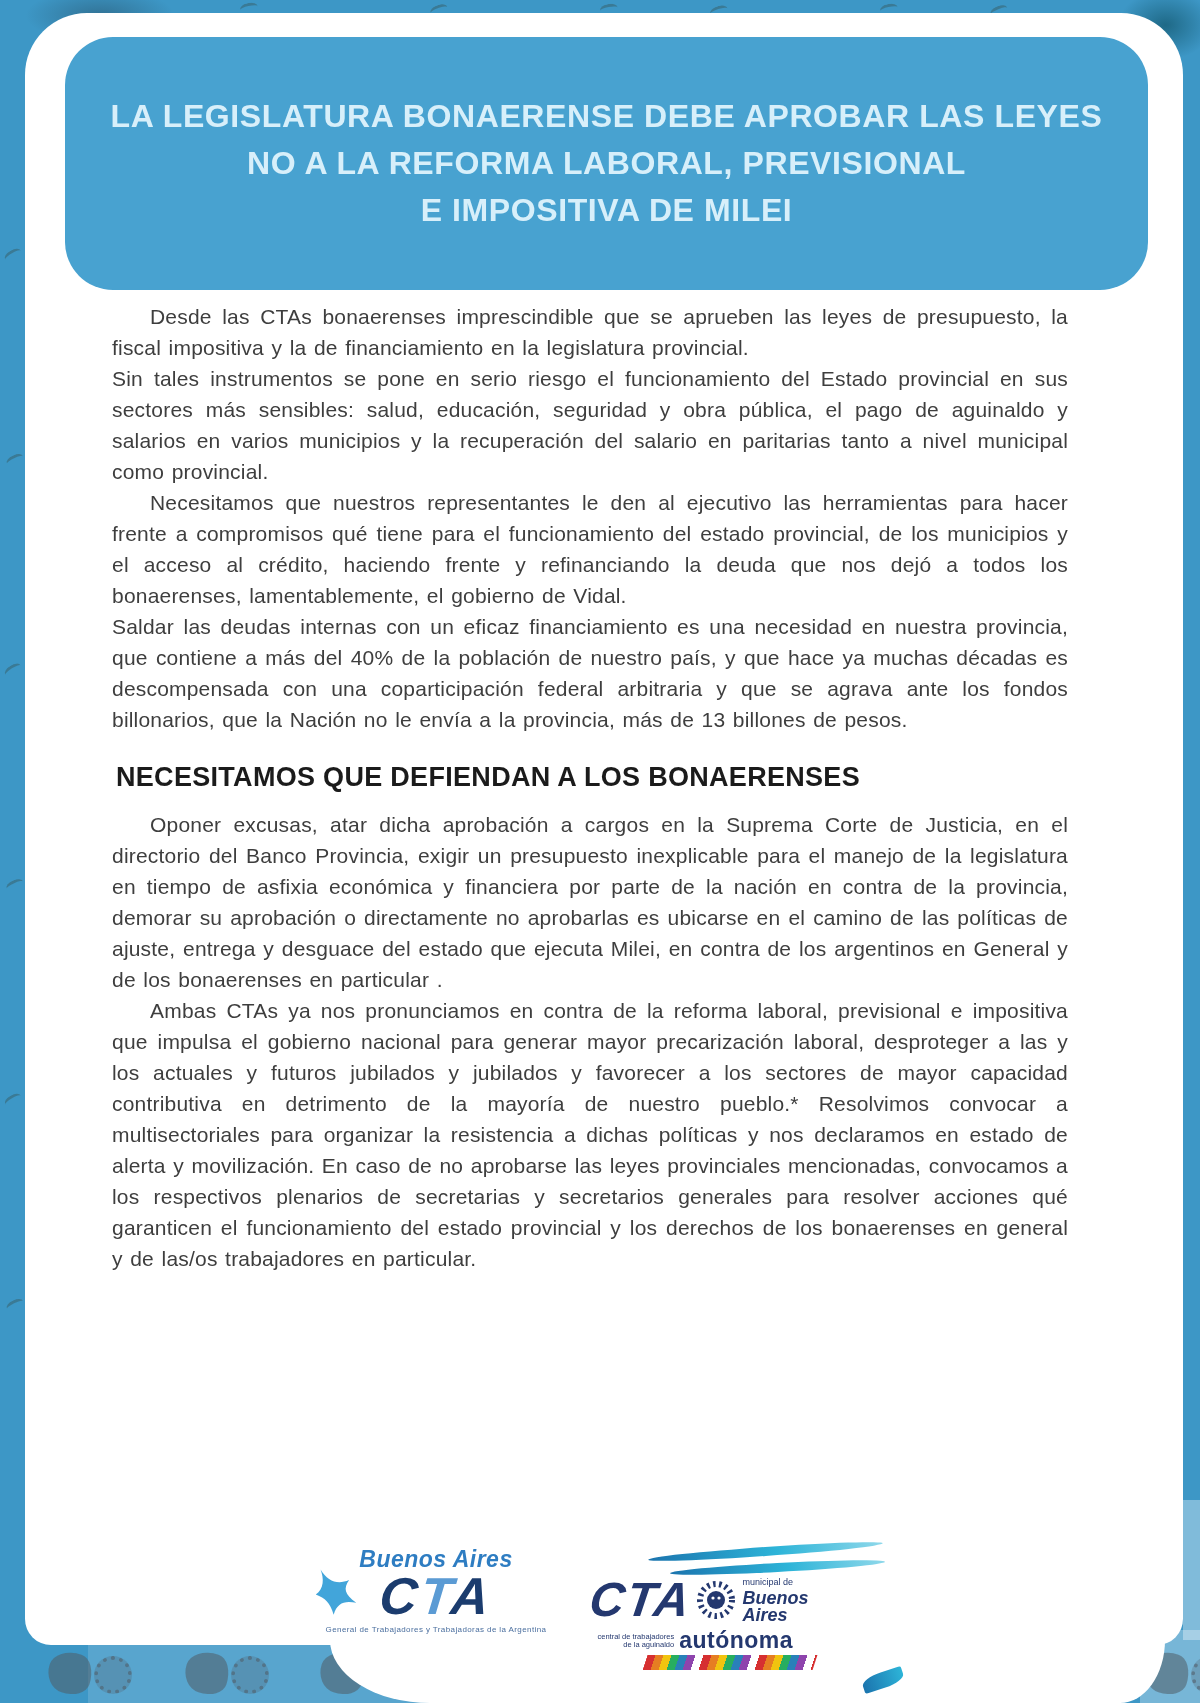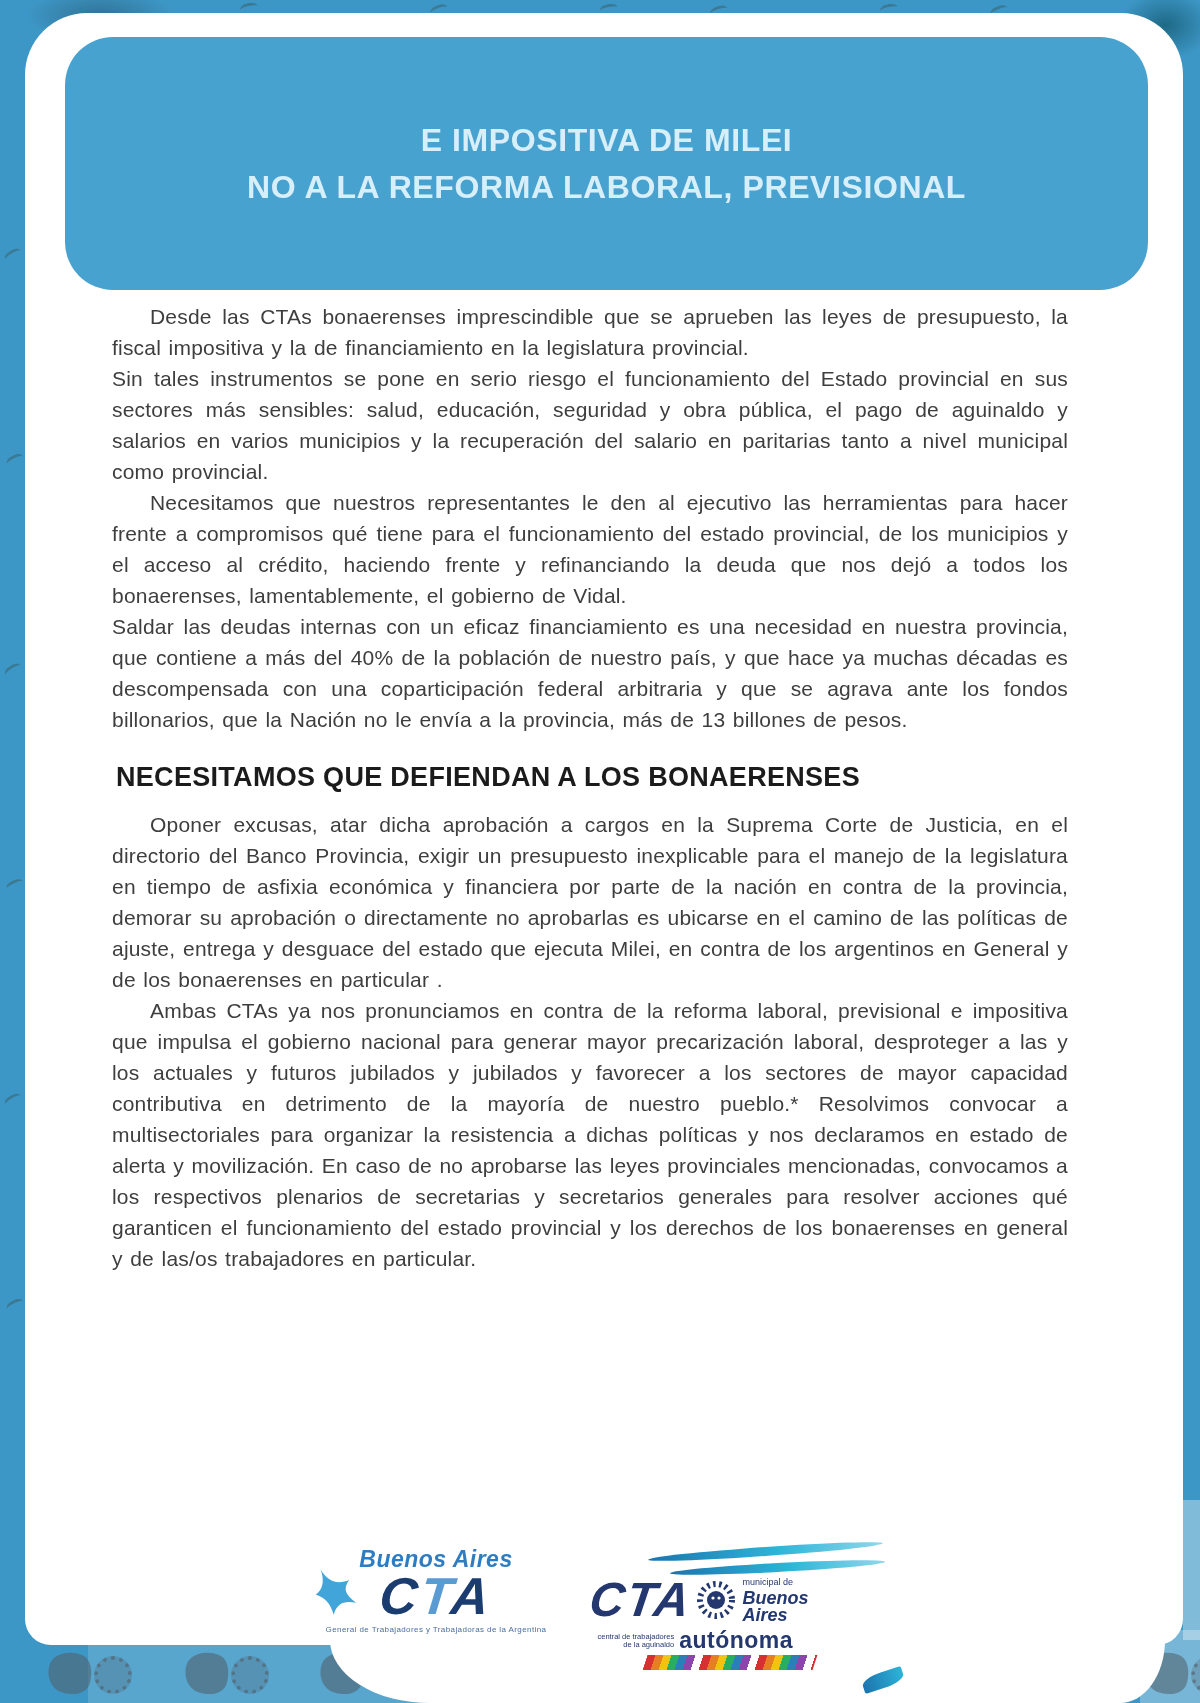--- a/index.html
+++ b/index.html
@@ -127,22 +127,23 @@
       <i class="map"></i>
       <i class="sun"></i>
     </span>
 
   <div class="bulge"></div>
   <span class="teal-wedge"></span>
 
   <div class="page">
 
     <div class="header-box">
+      <div class="header-line">LA LEGISLATURA BONAERENSE DEBE APROBAR LAS LEYES</div>
+      <div class="header-line">NO A LA REFORMA LABORAL, PREVISIONAL</div>
       <div class="header-line">E IMPOSITIVA DE MILEI</div>
-      <div class="header-line">NO A LA REFORMA LABORAL, PREVISIONAL</div>
     </div>
 
     <div class="body-col">
       <p class="para indent">Desde las CTAs bonaerenses imprescindible que se aprueben las leyes de presupuesto, la fiscal impositiva y la de financiamiento en la legislatura provincial.</p>
       <p class="para">Sin tales instrumentos se pone en serio riesgo el funcionamiento del Estado provincial en sus sectores más sensibles: salud, educación, seguridad y obra pública, el pago de aguinaldo y salarios en varios municipios y la recuperación del salario en paritarias tanto a nivel municipal como provincial.</p>
       <p class="para indent">Necesitamos que nuestros representantes le den al ejecutivo las herramientas para hacer frente a compromisos qué tiene para el funcionamiento del estado provincial, de los municipios y el acceso al crédito, haciendo frente y refinanciando la deuda que nos dejó a todos los bonaerenses, lamentablemente, el gobierno de Vidal.</p>
       <p class="para">Saldar las deudas internas con un eficaz financiamiento es una necesidad en nuestra provincia, que contiene a más del 40% de la población de nuestro país, y que hace ya muchas décadas es descompensada con una coparticipación federal arbitraria y que se agrava ante los fondos billonarios, que la Nación no le envía a la provincia, más de 13 billones de pesos.</p>
       <h2 class="subheading">NECESITAMOS QUE DEFIENDAN A LOS BONAERENSES</h2>
       <p class="para indent">Oponer excusas, atar dicha aprobación a cargos en la Suprema Corte de Justicia, en el directorio del Banco Provincia, exigir un presupuesto inexplicable para el manejo de la legislatura en tiempo de asfixia económica y financiera por parte de la nación en contra de la provincia,  demorar su aprobación o directamente no aprobarlas  es ubicarse en el camino de las políticas de ajuste, entrega y desguace del estado  que ejecuta Milei, en contra de los argentinos en General y de los bonaerenses en particular .</p>
       <p class="para indent">Ambas CTAs  ya nos pronunciamos en contra de la reforma laboral, previsional e impositiva que impulsa el gobierno nacional para generar mayor precarización laboral, desproteger a las y los actuales y futuros jubilados y jubilados y favorecer a los sectores de mayor capacidad contributiva en detrimento de la mayoría de nuestro pueblo.* Resolvimos convocar a multisectoriales para organizar la resistencia a dichas políticas y nos declaramos en estado de alerta y movilización.  En caso de no aprobarse las leyes provinciales mencionadas,  convocamos a los respectivos plenarios de secretarias y secretarios generales para resolver acciones qué garanticen  el funcionamiento del estado provincial y los derechos de los bonaerenses en general y de las/os trabajadores en particular.</p>

